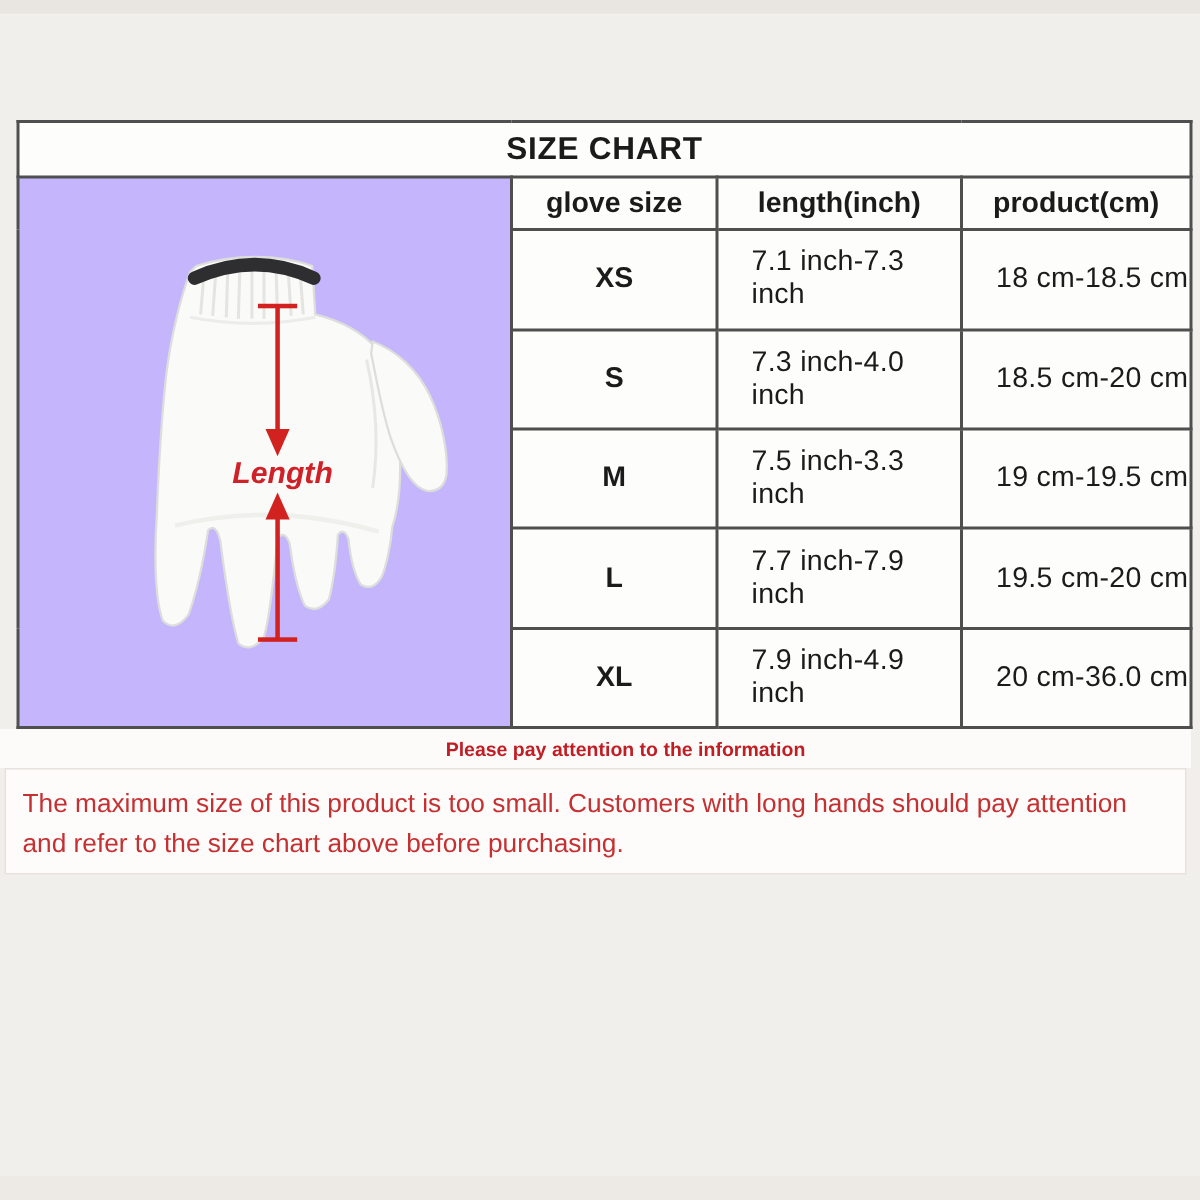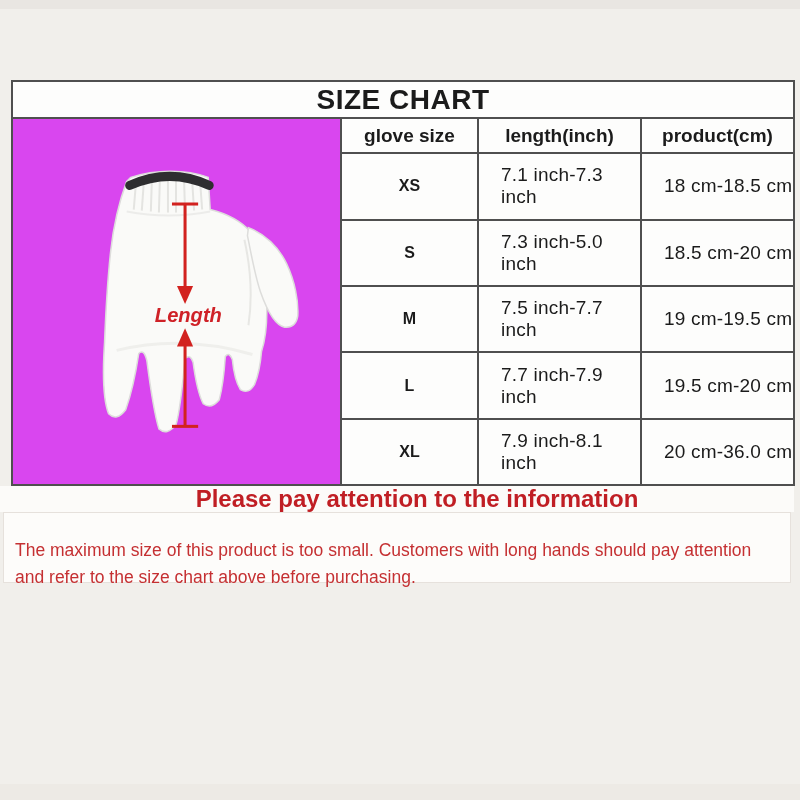--- a/index.html
+++ b/index.html
@@ -30,66 +30,66 @@
     background: #fdfdfc;
   }
   table.size-table td, table.size-table th {
     border: 2px solid var(--border_dark, #4f4f4f);
     color: #1b1b1b;
     vertical-align: middle;
   }
   td.title-cell {
     height: 37px;
     text-align: center;
-    font-size: 28px;
+    font-size: 21px;
     font-weight: 700;
     letter-spacing: 0.5px;
   }
   th.col-header {
     height: 35px;
     text-align: center;
     font-size: 19px;
     font-weight: 700;
   }
   td.size-cell {
     text-align: center;
-    font-size: 16px;
+    font-size: 19px;
     font-weight: 700;
   }
   td.val-cell {
     text-align: left;
     font-size: 19px;
     font-weight: 400;
     padding-left: 22px;
     letter-spacing: 0.2px;
   }
   tr.data-row { height: 66px; }
   td.glove-cell {
-    background: #d946ef;
+    background: #c4b5fd;
     padding: 0;
     vertical-align: top;
   }
   .glove-wrap { position: relative; width: 100%; height: 100%; }
   .glove-wrap svg { display: block; width: 100%; height: 100%; }
   .notice-band {
     position: absolute; left: 0; top: 486px; width: 794px; height: 26px;
     background: #fcfbf9;
     display: flex; align-items: center; justify-content: center;
   }
   .notice-heading {
     color: var(--accent_red, #c01e24);
-    font-size: 24px;
+    font-size: 13px;
     font-weight: 700;
     margin-left: 40px;
   }
   .notice-box {
     position: absolute; left: 3px; top: 512px; width: 788px; height: 71px;
     background: #fdfcfa;
     border: 1px solid #e6e1dc;
-    padding: 24px 12px 0 11px;
+    padding: 9px 12px 0 11px;
   }
   .notice-body {
     color: var(--body_red, #c53032);
     font-size: 17.5px;
     font-weight: 400;
     line-height: 27px;
   }
   .length-label {
     fill: var(--glove_red, #cf2127);
     font-family: "Liberation Sans", "DejaVu Sans", sans-serif;
@@ -187,36 +187,36 @@
         <th class="col-header">length(inch)</th>
         <th class="col-header">product(cm)</th>
       </tr>
       <tr class="data-row">
         <td class="size-cell">XS</td>
         <td class="val-cell">7.1 inch-7.3 inch</td>
         <td class="val-cell">18 cm-18.5 cm</td>
       </tr>
       <tr class="data-row">
         <td class="size-cell">S</td>
-        <td class="val-cell">7.3 inch-5.0 inch</td>
+        <td class="val-cell">7.3 inch-4.0 inch</td>
         <td class="val-cell">18.5 cm-20 cm</td>
       </tr>
       <tr class="data-row">
         <td class="size-cell">M</td>
-        <td class="val-cell">7.5 inch-7.7 inch</td>
+        <td class="val-cell">7.5 inch-3.3 inch</td>
         <td class="val-cell">19 cm-19.5 cm</td>
       </tr>
       <tr class="data-row">
         <td class="size-cell">L</td>
         <td class="val-cell">7.7 inch-7.9 inch</td>
         <td class="val-cell">19.5 cm-20 cm</td>
       </tr>
       <tr class="data-row">
         <td class="size-cell">XL</td>
-        <td class="val-cell">7.9 inch-8.1 inch</td>
+        <td class="val-cell">7.9 inch-4.9 inch</td>
         <td class="val-cell">20 cm-36.0 cm</td>
       </tr>
     </tbody>
   </table>
 
   <div class="notice-band">
     <div class="notice-heading">Please pay attention to the information</div>
   </div>
 
   <div class="notice-box">

